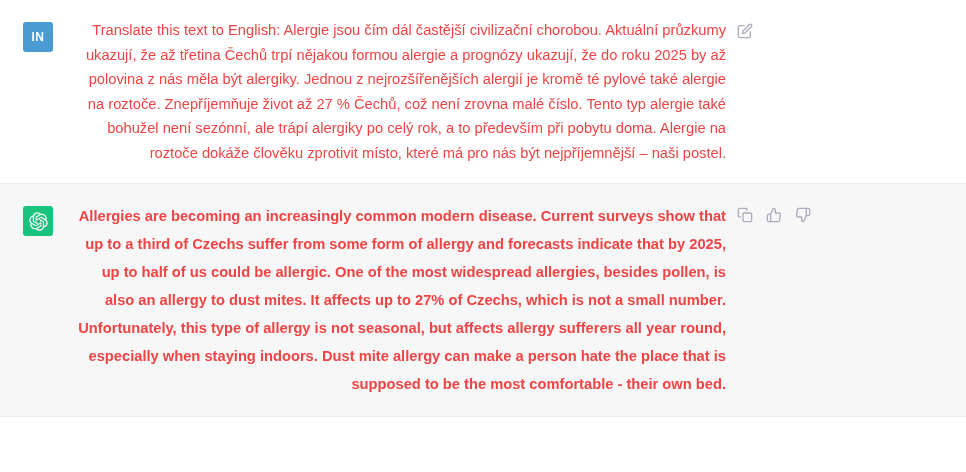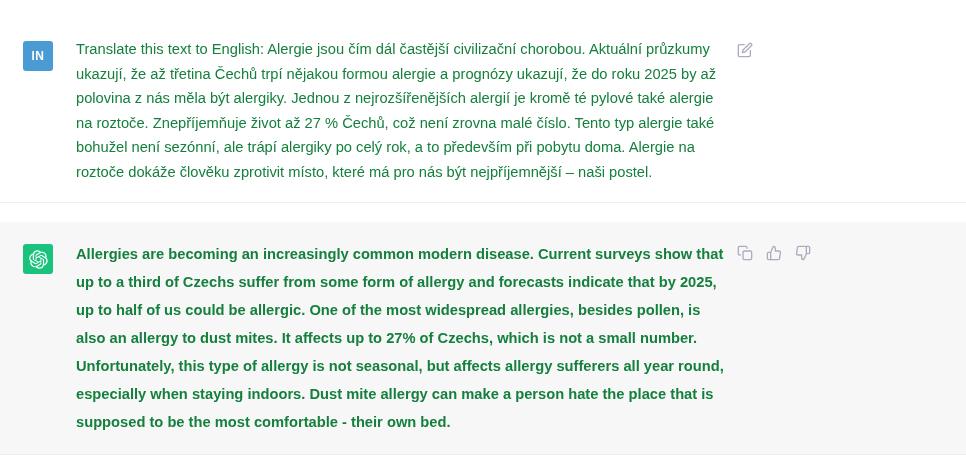--- a/index.html
+++ b/index.html
@@ -16,21 +16,20 @@
   }
   .conversation {
     width: 966px;
     display: flex;
     flex-direction: column;
   }
   .message {
     display: flex;
     width: 100%;
     box-sizing: border-box;
-    margin-top: 19px;
   }
   .message.user {
     background: #ffffff;
     border-bottom: 1px solid #eceef0;
   }
   .message.assistant {
     background: #f7f7f8;
     border-bottom: 1px solid #eceef0;
   }
   .msg-inner {
@@ -65,24 +64,25 @@
     background: #19c37d;
   }
   .content-col {
     flex: 1 1 auto;
     max-width: 650px;
     padding-right: 10px;
   }
   .msg-text {
     font-size: 14.7px;
     line-height: 24.5px;
-    color: #15803d;
+    color: #ef4444;
     white-space: normal;
     word-wrap: break-word;
     margin: 0;
+    text-align: right;
   }
   .actions-col {
     width: 190px;
     flex: 0 0 190px;
     display: flex;
     align-items: flex-start;
     justify-content: flex-start;
     padding-top: 4px;
     gap: 12px;
   }

